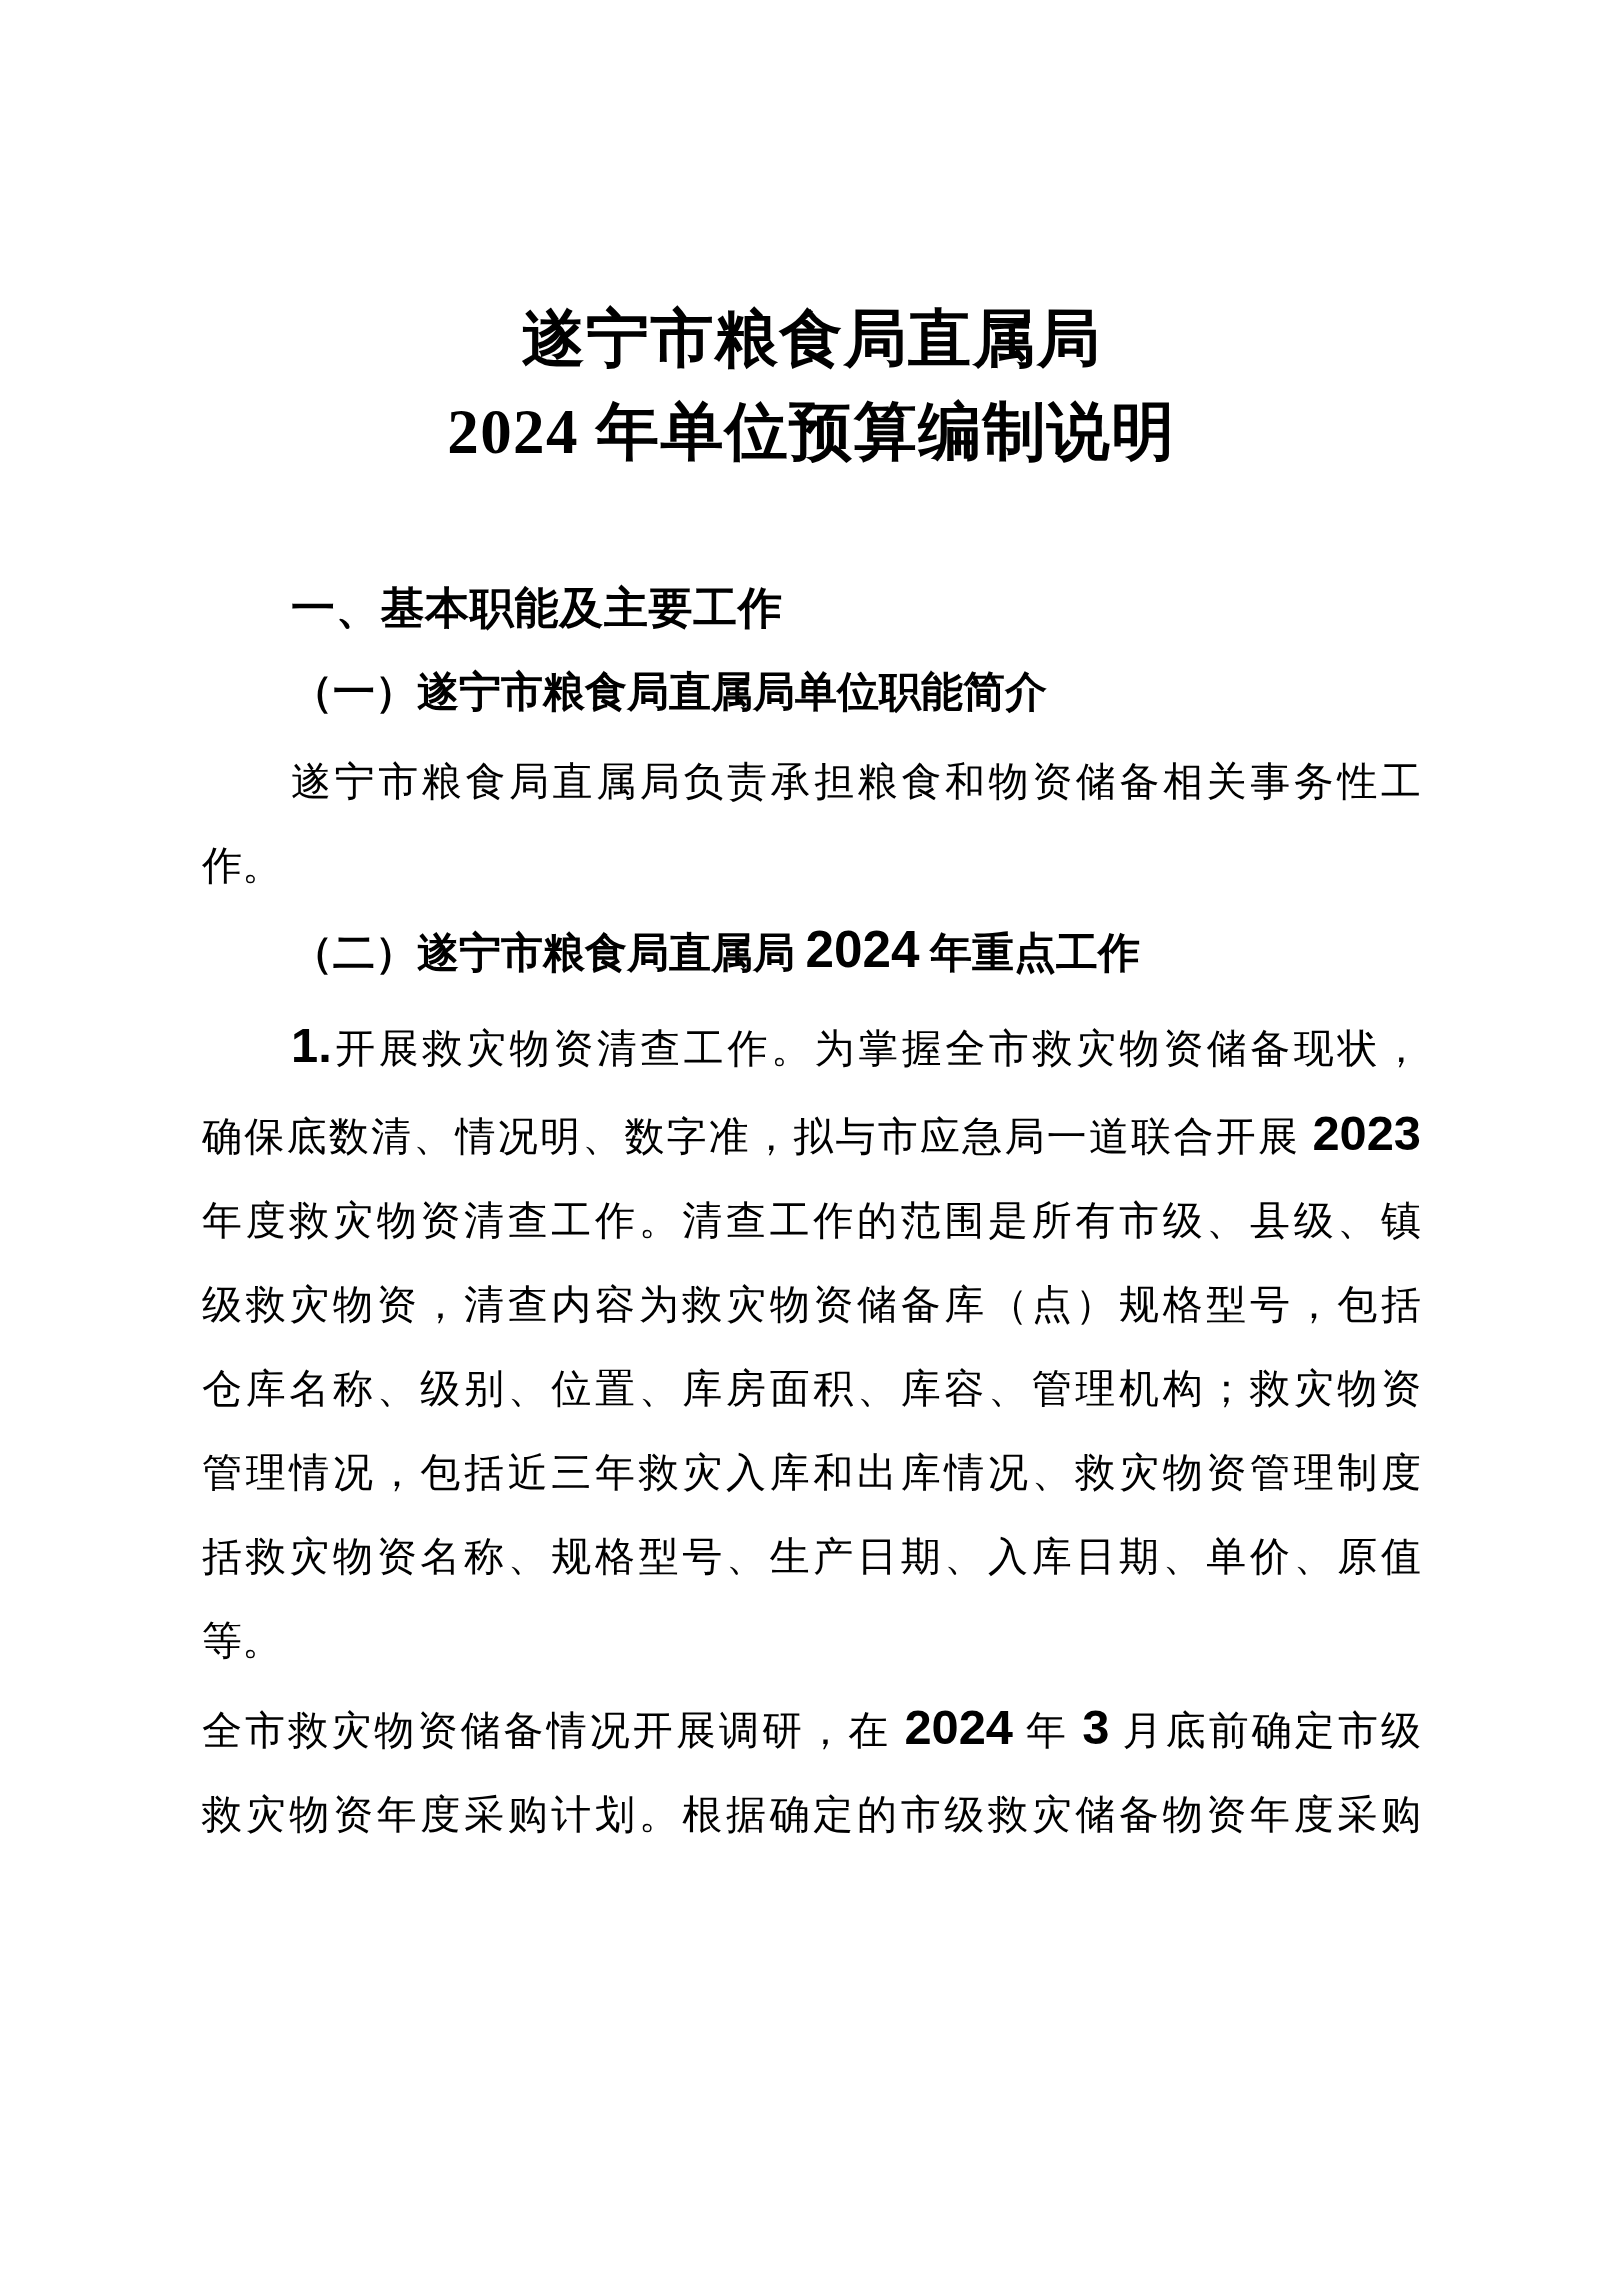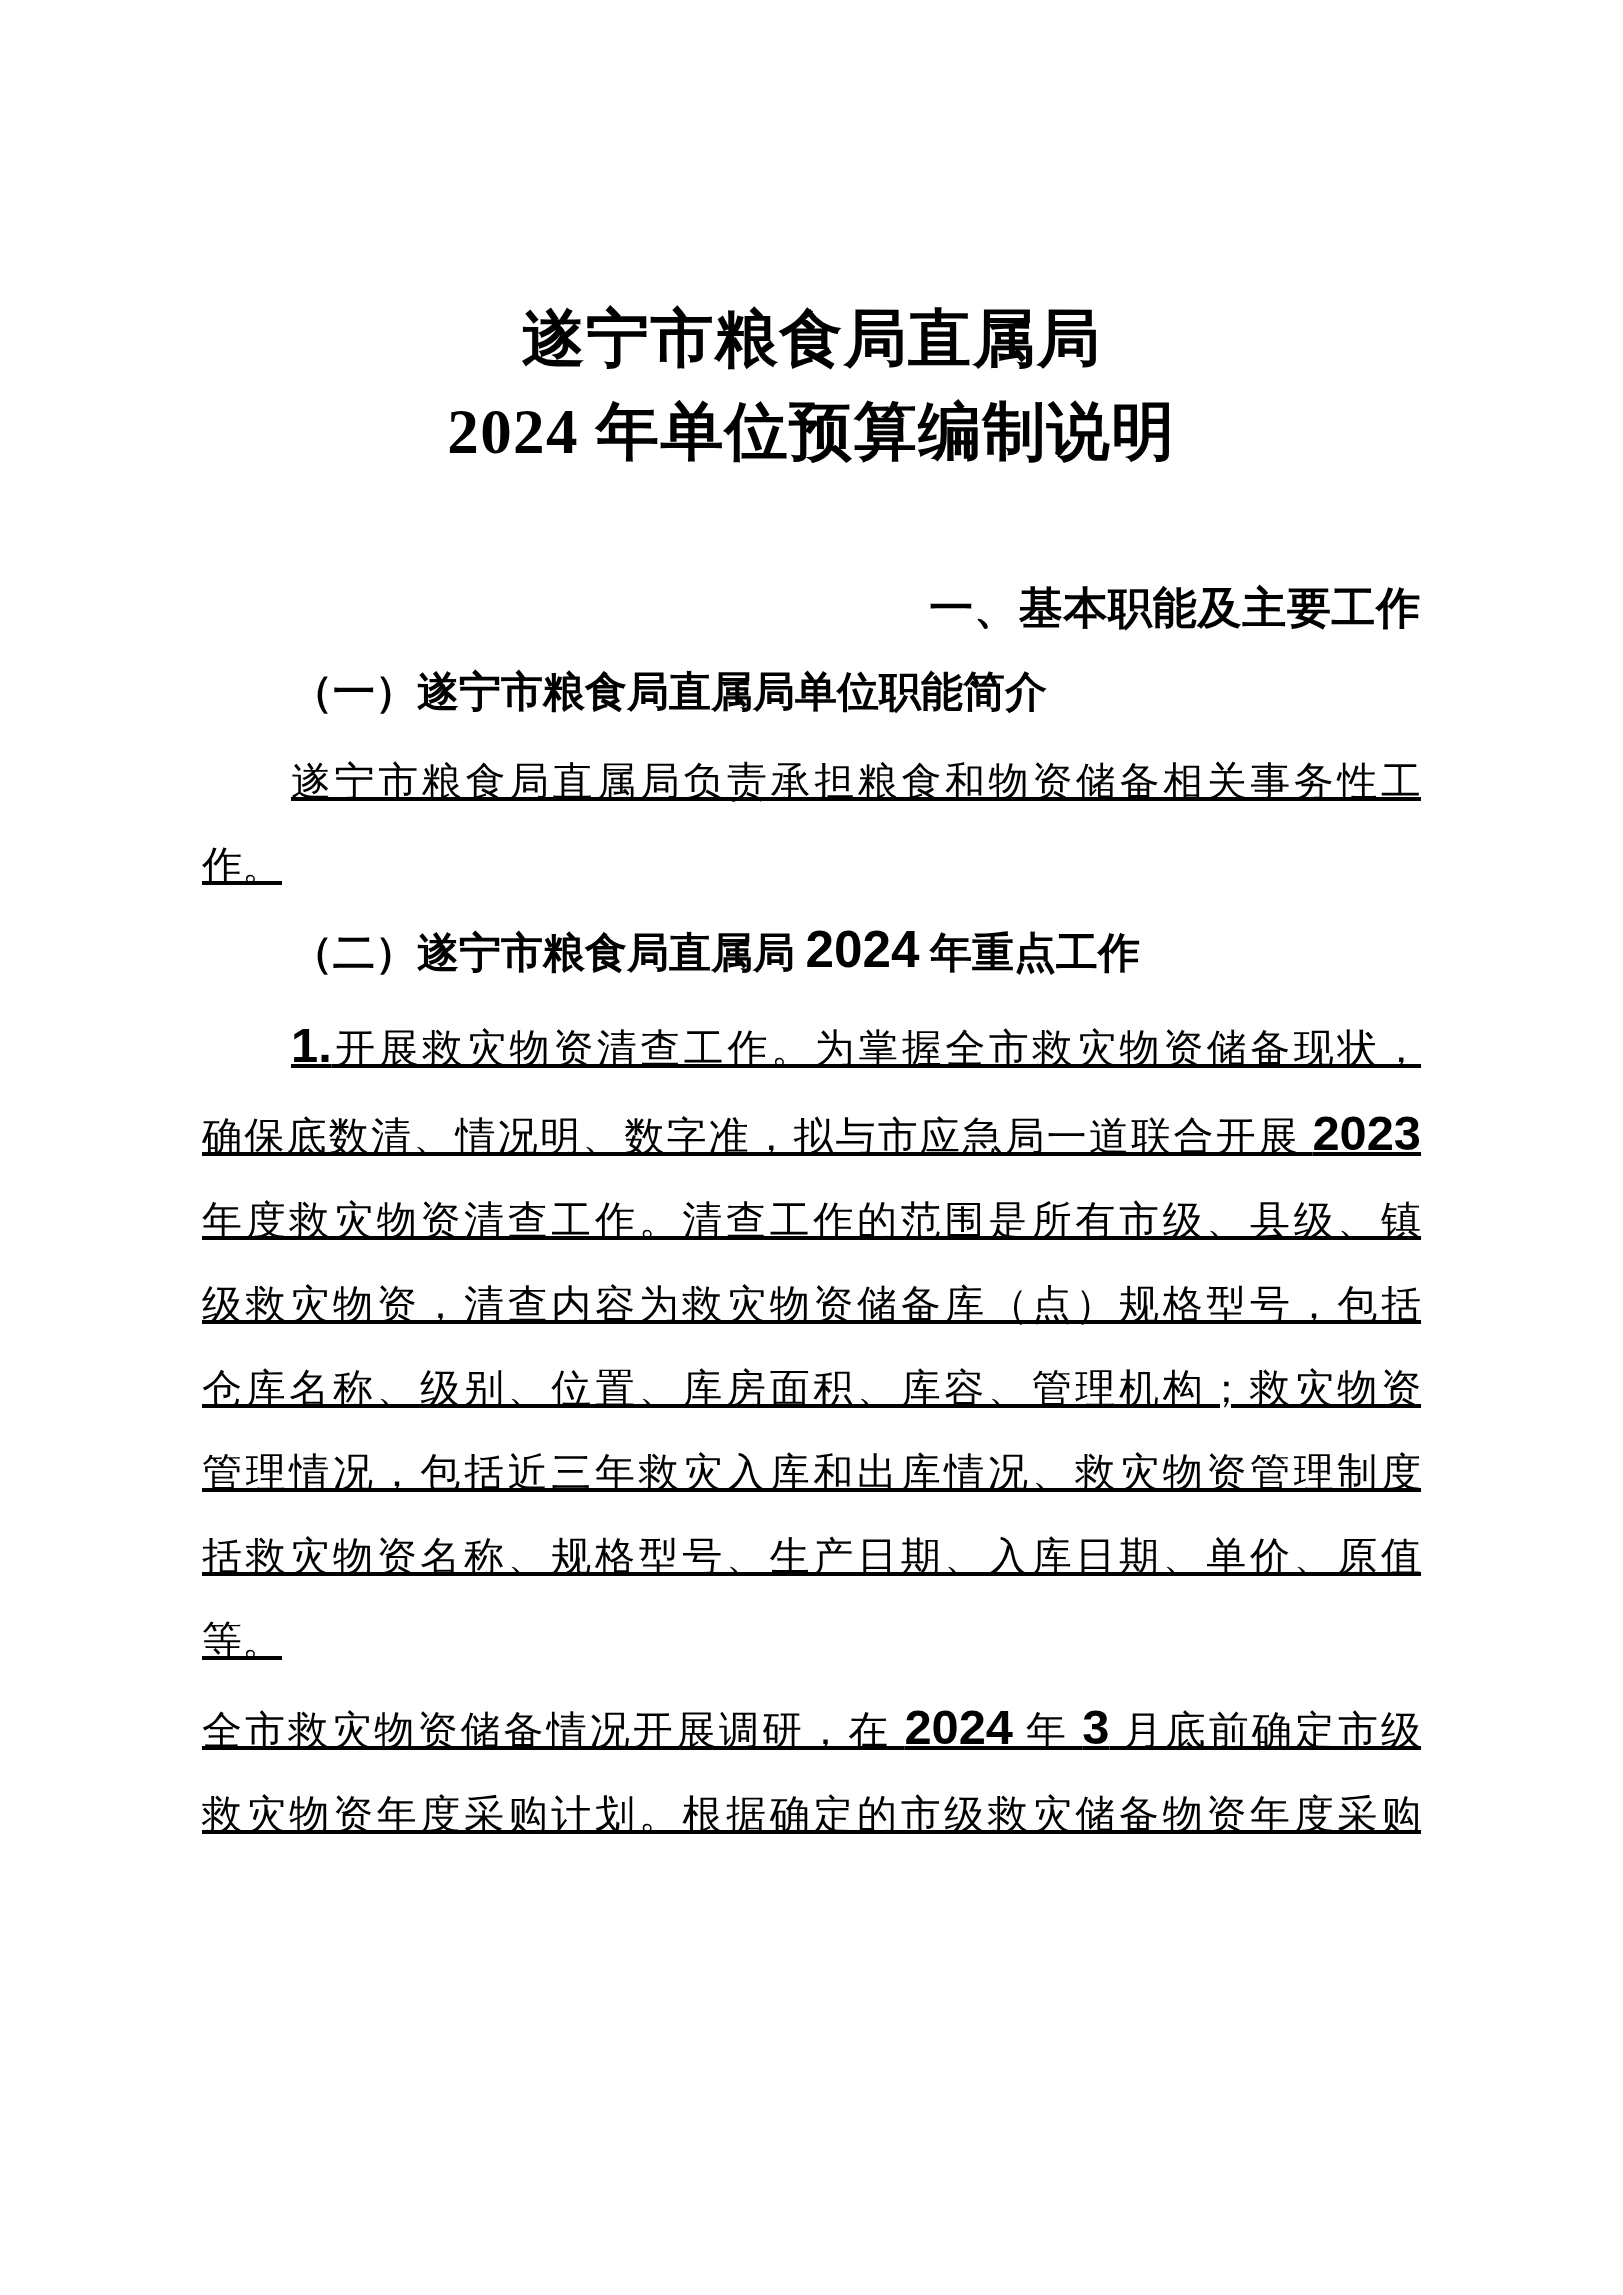--- a/index.html
+++ b/index.html
@@ -29,30 +29,29 @@
   .content {
     margin: 87px 202px 0 202px;
   }
   .h1 {
     font-family: "Liberation Sans", "DejaVu Sans", sans-serif;
     font-weight: 700;
     font-size: 44px;
     line-height: 84px;
     text-indent: 89px;
     letter-spacing: 0.7px;
-    text-align: right;
   }
   .h2 {
     font-family: "Liberation Serif", "DejaVu Serif", serif;
     font-weight: 700;
     font-size: 42px;
     line-height: 84px;
     text-indent: 89px;
   }
-  .para { margin: 0; text-decoration: underline; }
+  .para { margin: 0; }
   .p-intro { margin-top: 5.5px; }
   .p-task1 { margin-top: 8.2px; }
   .p-task2 { margin-top: 2.7px; }
   .line {
     font-size: 40px;
     line-height: 84px;
     text-align: justify;
     text-align-last: justify;
     text-justify: inter-character;
   }

